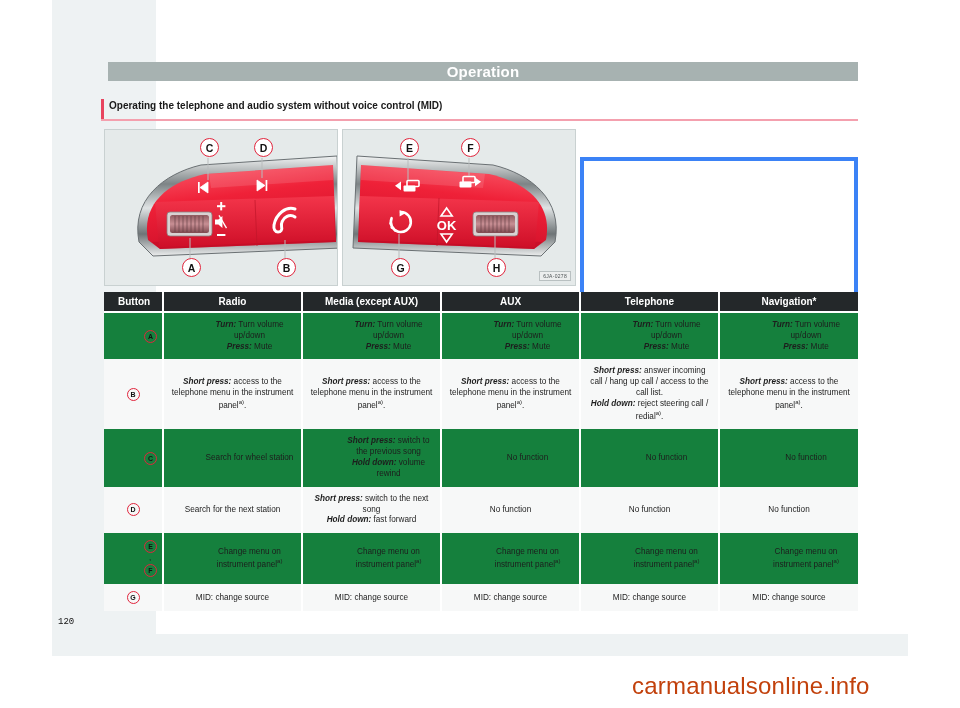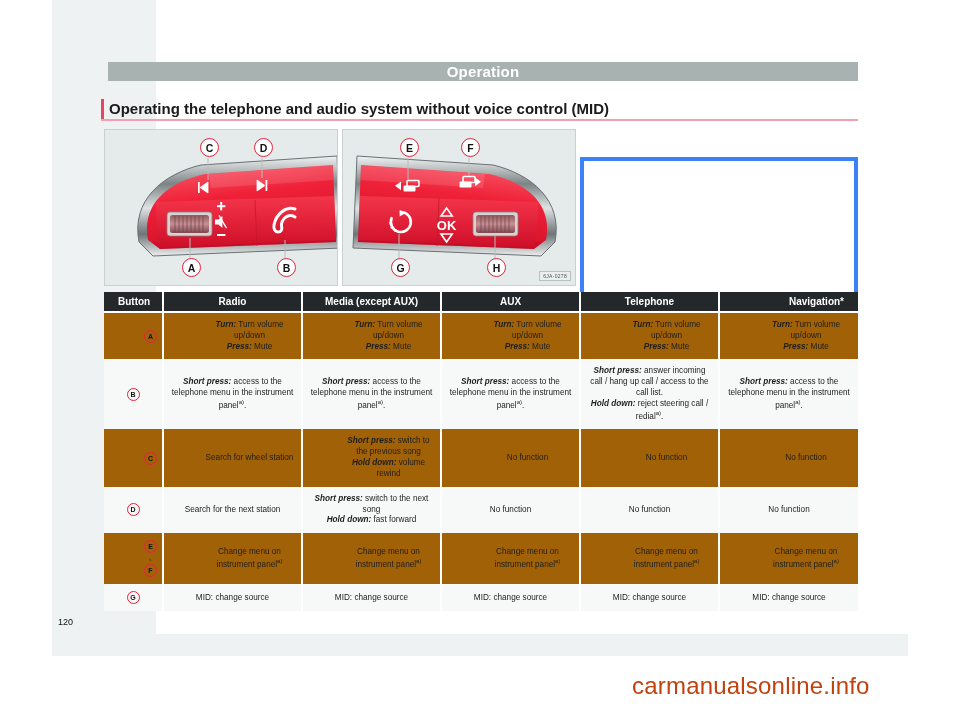--- a/index.html
+++ b/index.html
@@ -64,21 +64,21 @@
     left: 0;
     top: 0;
     width: 3px;
     height: 20px;
     background: #e8455f;
   }
   .section-head-title {
     position: absolute;
     left: 8px;
     top: 1px;
-    font-size: 15px;
+    font-size: 10px;
     font-weight: bold;
     color: #1a1a1a;
     white-space: nowrap;
   }
   .section-head-rule {
     position: absolute;
     left: 0;
     top: 20px;
     width: 757px;
     height: 2px;
@@ -170,32 +170,32 @@
   .spec-table th {
     background: #24282a;
     color: #ffffff;
     font-size: 10px;
     font-weight: bold;
     padding: 4px 14px;
     text-align: center;
     border-right: 2px solid #ffffff;
     border-bottom: 2px solid #ffffff;
   }
-  .spec-table th:last-child { border-right: none; text-align: right; }
+  .spec-table th:last-child { border-right: none; }
   .spec-table td {
     font-size: 8.2px;
     color: #1d1d1d;
     text-align: center;
     vertical-align: middle;
     padding: 7px 6px;
     border-right: 2px solid #ffffff;
     line-height: 1.32;
   }
   .spec-table td:last-child { border-right: none; }
-  .spec-table tr.row-shade td { background: #a16207; padding-left: 40px; }
+  .spec-table tr.row-shade td { background: #15803d; padding-left: 40px; }
   .spec-table tr.row-plain td { background: #f7f8f8; }
   .col-button { width: 59px; }
   .col-data { width: 139px; }
 
   .btn-badge {
     display: inline-flex;
     align-items: center;
     justify-content: center;
     width: 11px;
     height: 11px;
@@ -216,20 +216,21 @@
   .em-lead { font-style: italic; font-weight: bold; }
   .sup-note { font-size: 6px; vertical-align: super; }
 
   
   .page-number {
     position: absolute;
     left: 58px;
     top: 617px;
     font-size: 9px;
     color: #111111;
+    font-family: Liberation Mono, monospace;
   }
 
   
   .watermark {
     position: absolute;
     left: 632px;
     top: 672px;
     font-size: 24px;
     color: #c2410c;
     letter-spacing: 0.2px;

